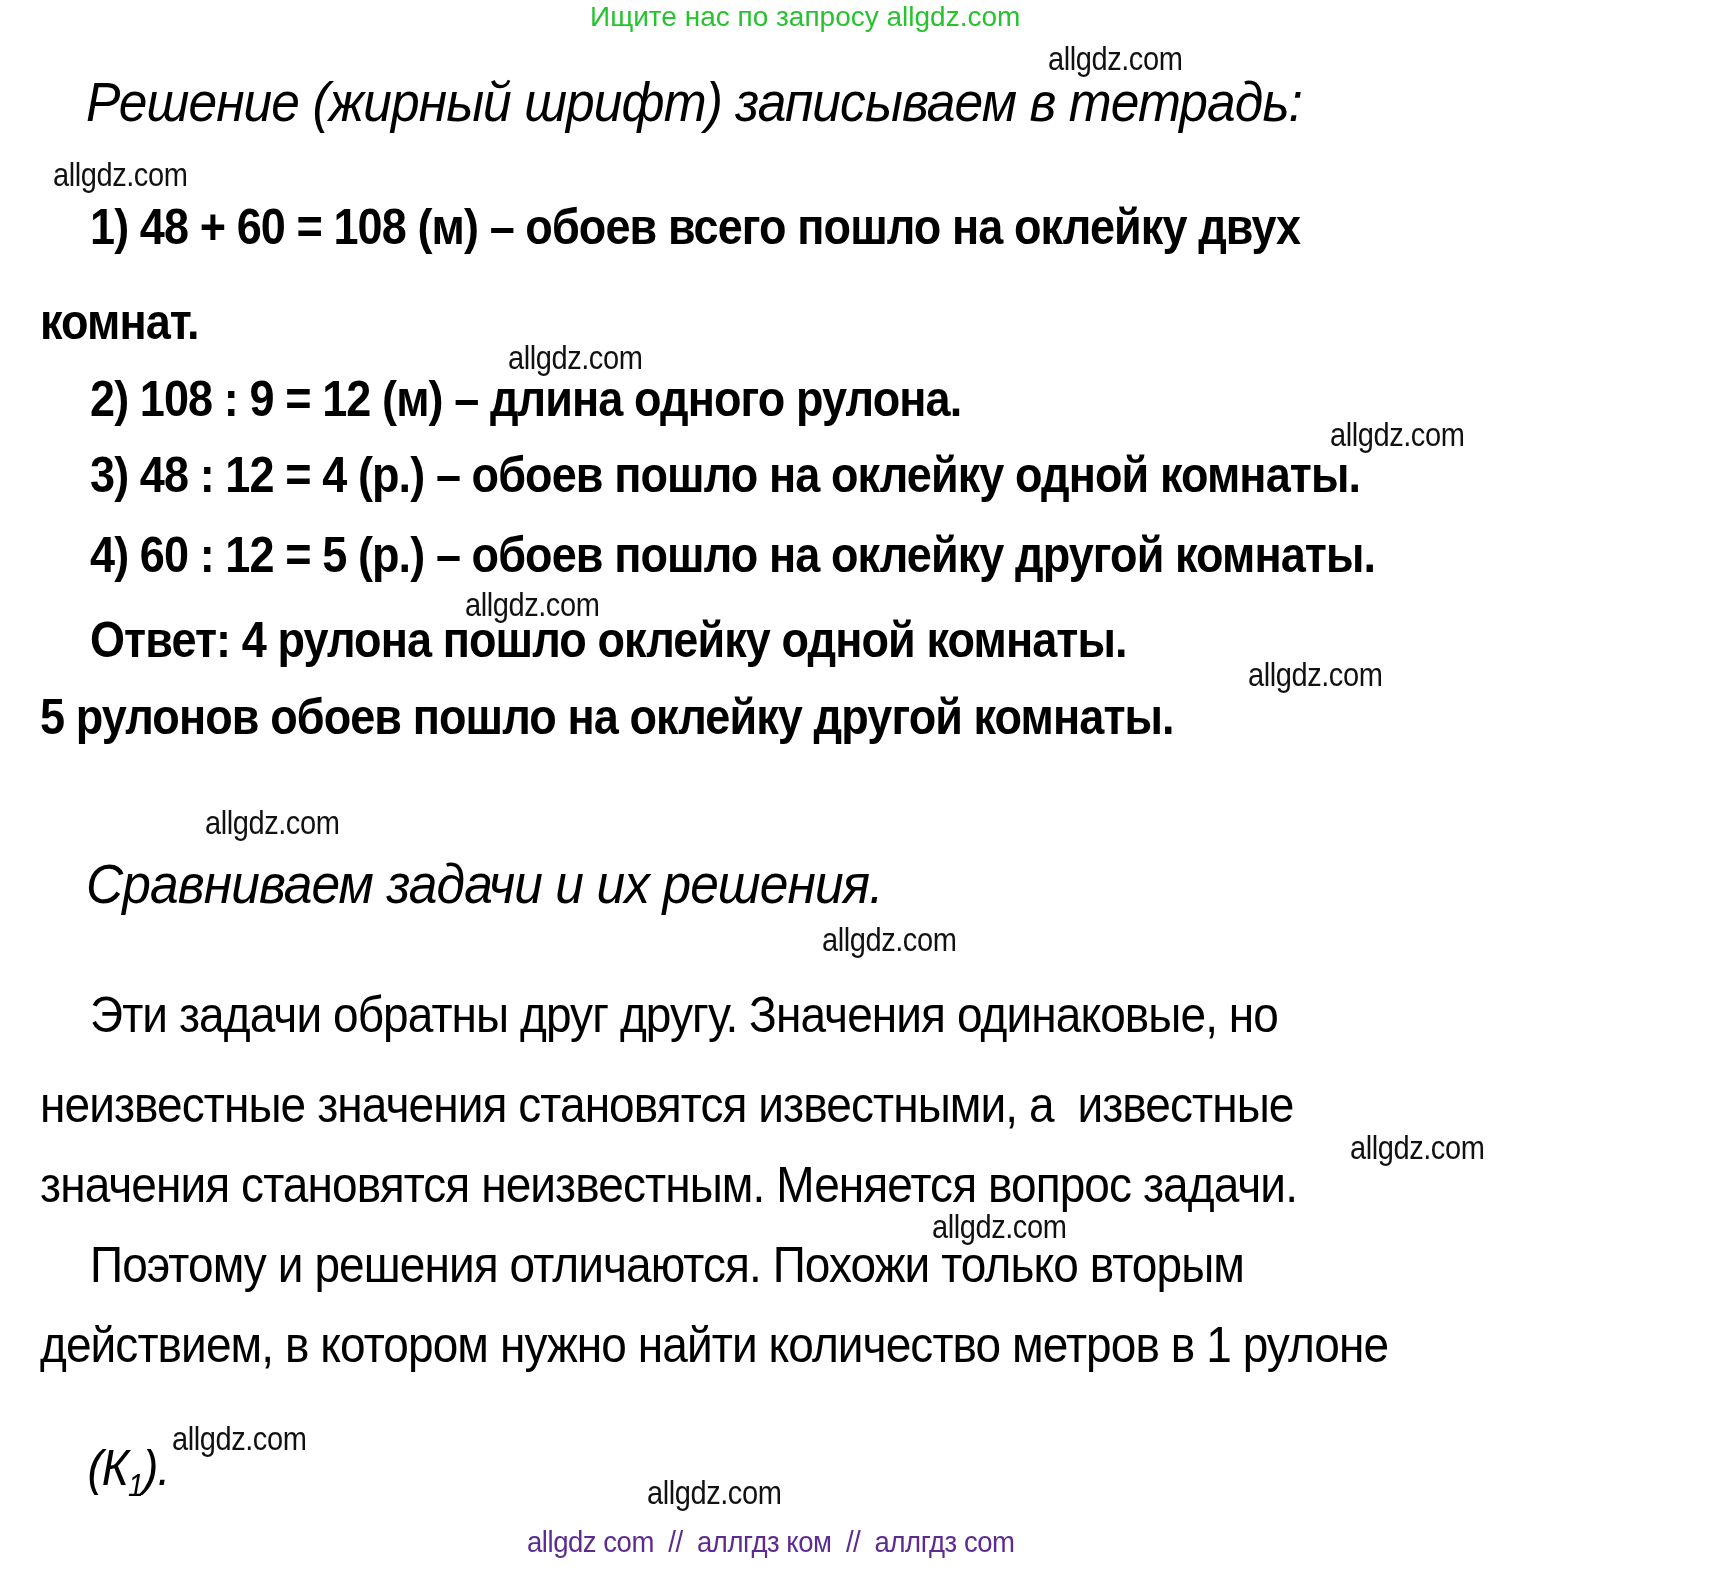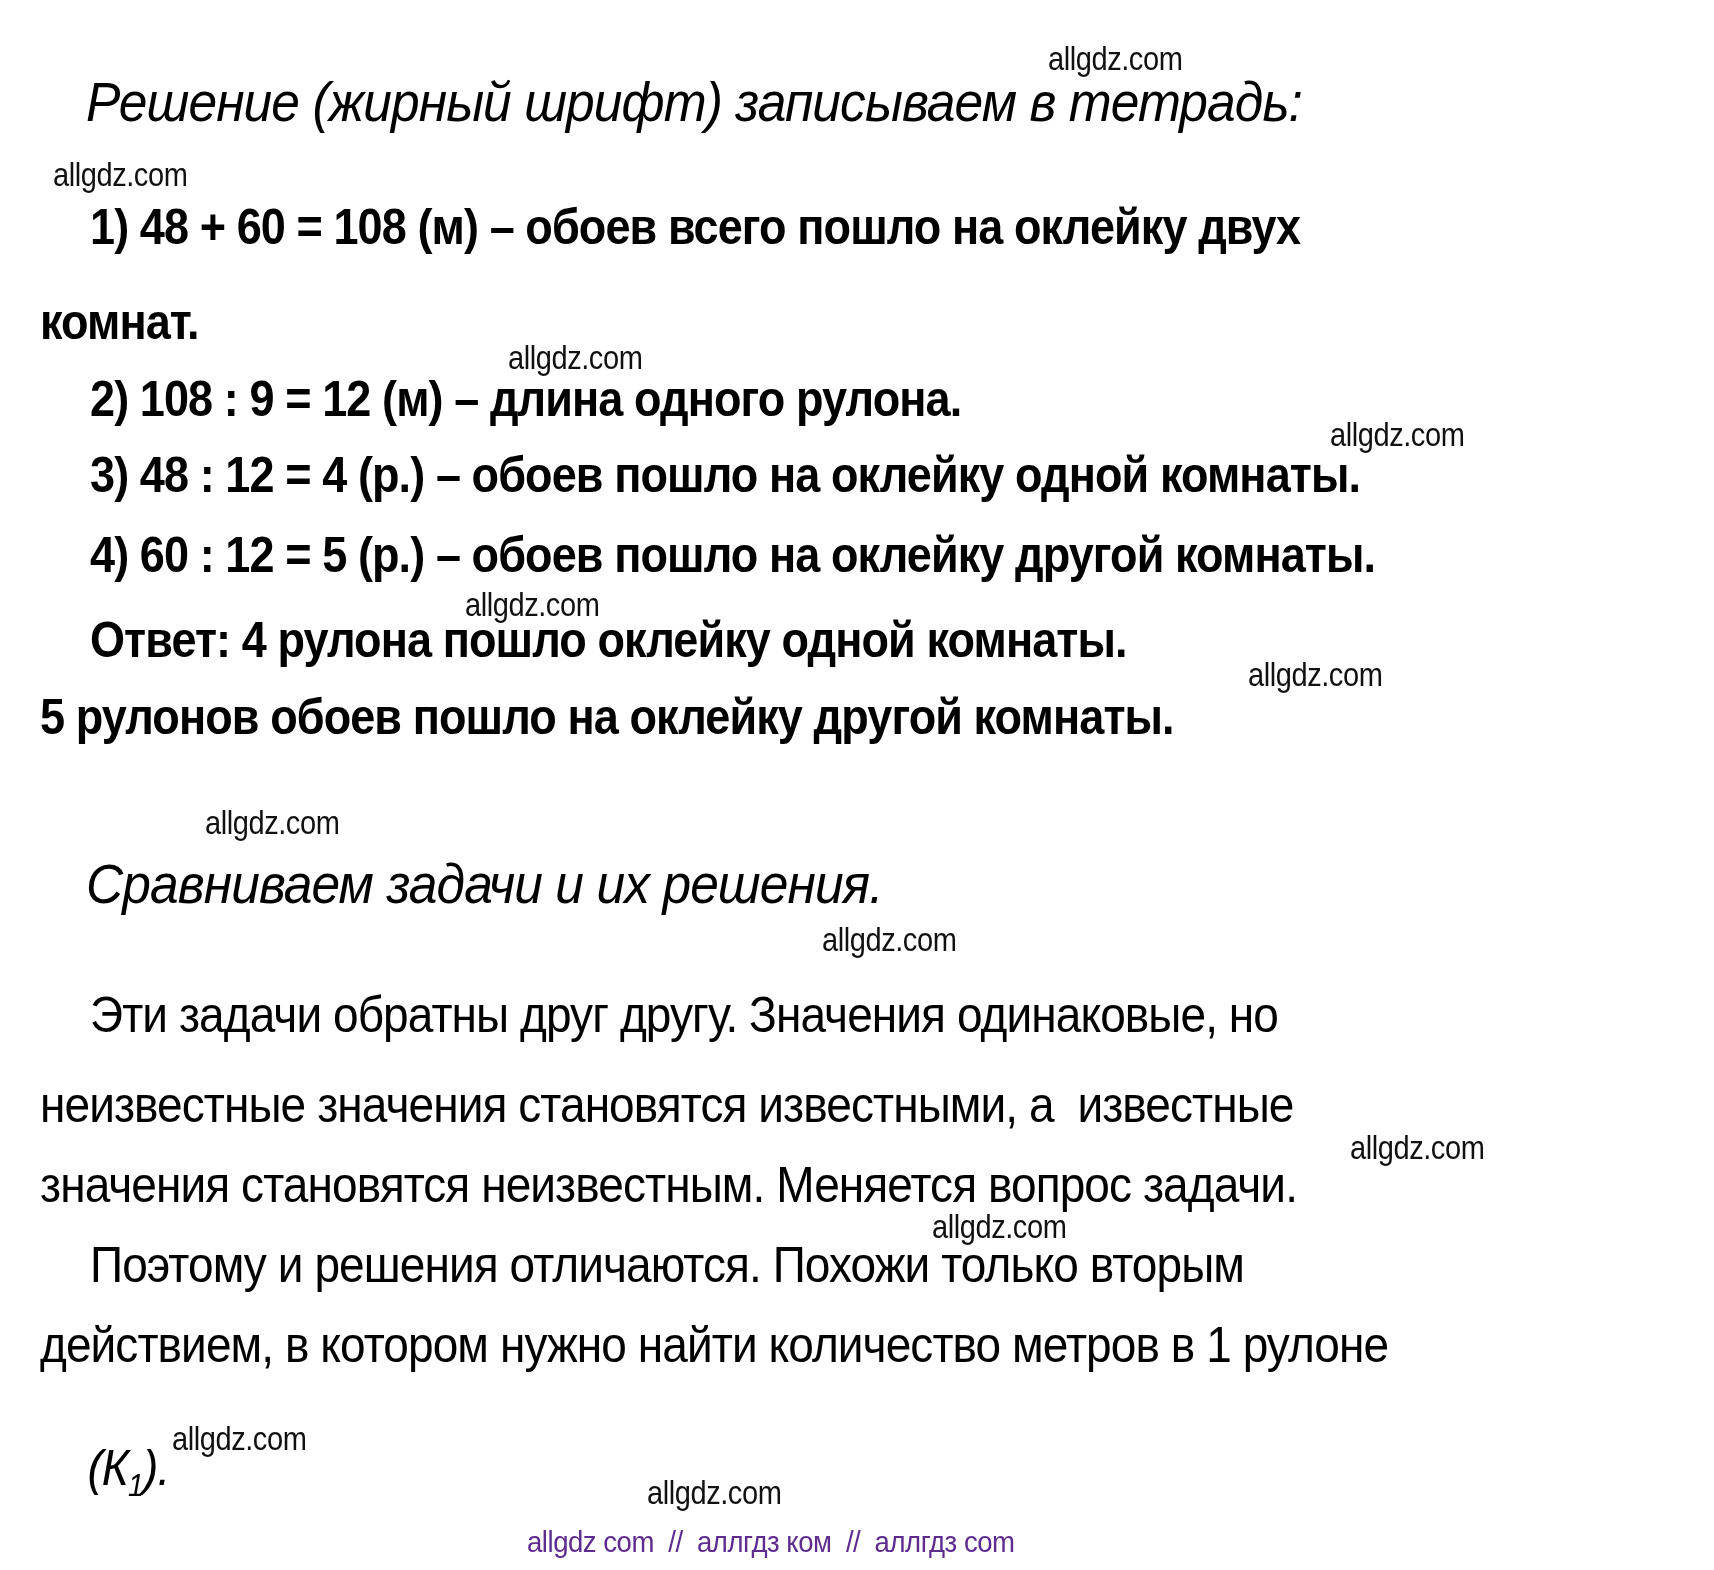--- a/index.html
+++ b/index.html
@@ -63,20 +63,21 @@
   sub {
     font-size: 0.62em;
     line-height: 0;
   }
 </style>
 </head>
 <body>
 
 <div class="page">
 
+  <div class="abs green-note" style="left:590px; top:3px;">Ищите нас по запросу allgdz.com</div>
 
   <div class="abs wm" style="left:1048px; top:42px;">allgdz.com</div>
 
   <div class="abs heading-italic" style="left:86px; top:74px;">Решение (жирный шрифт) записываем в тетрадь:</div>
 
   <div class="abs wm" style="left:53px; top:158px;">allgdz.com</div>
 
   <div class="abs bold-line" style="left:90px; top:202px;">1) 48 + 60 = 108 (м) – обоев всего пошло на оклейку двух</div>
 
   <div class="abs bold-line" style="left:40px; top:297px;">комнат.</div>

